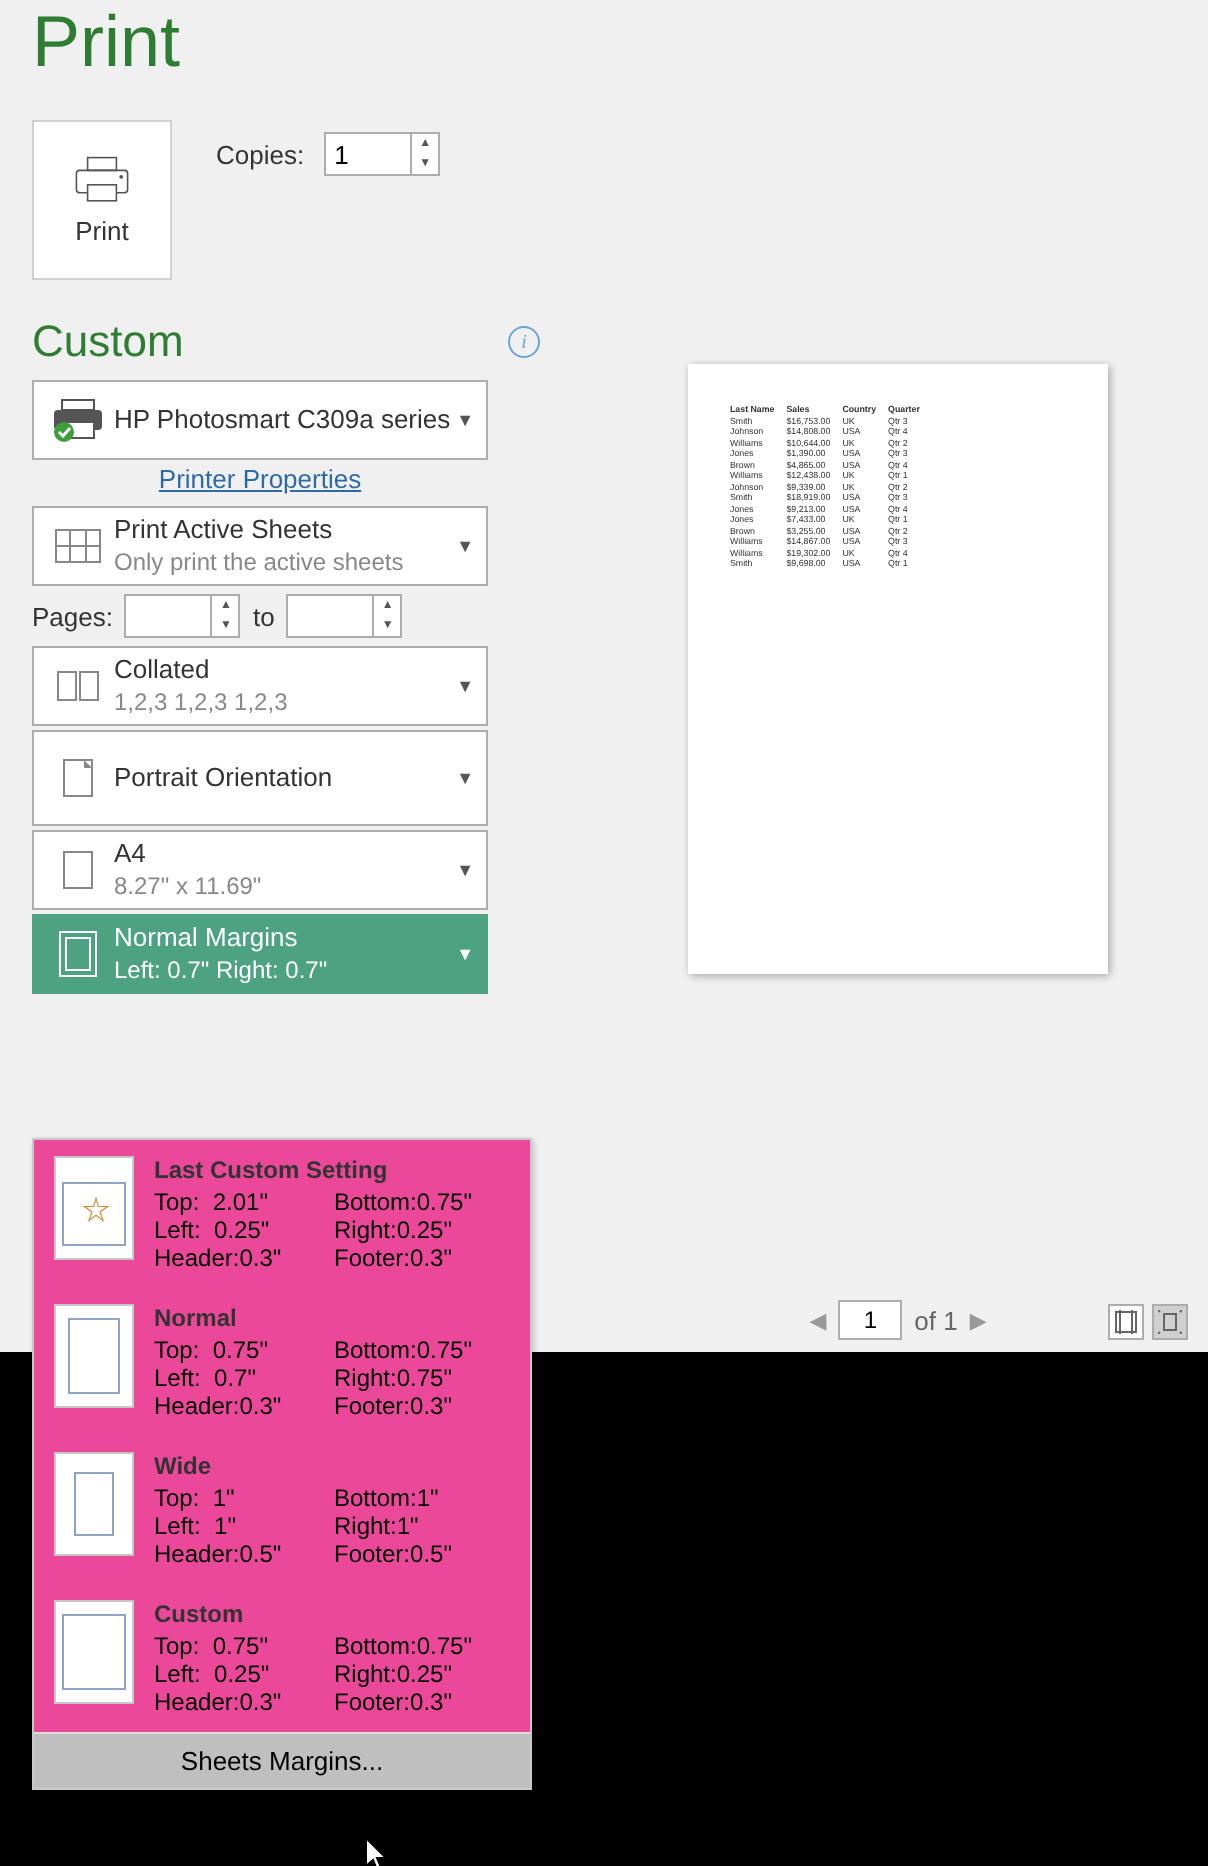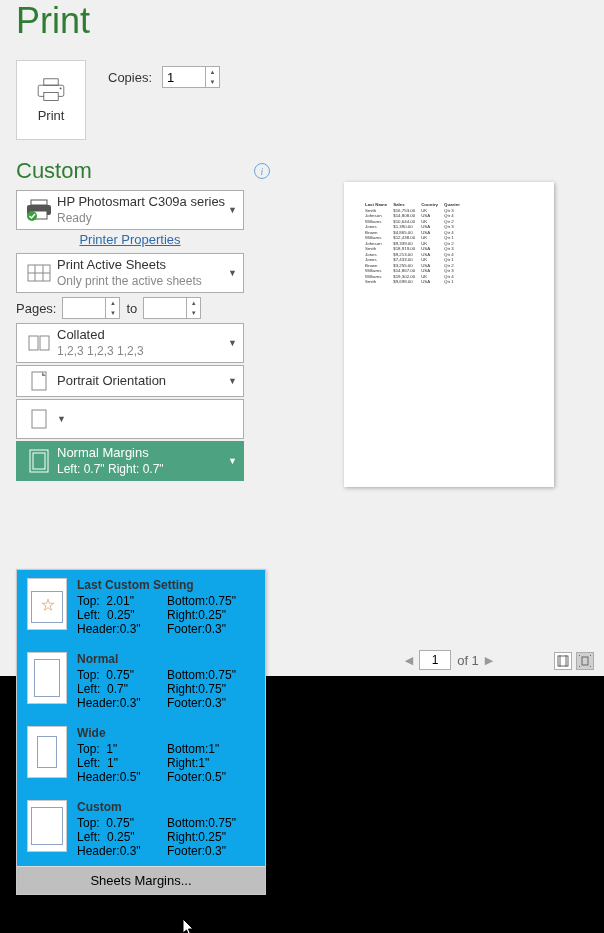--- a/index.html
+++ b/index.html
@@ -14,33 +14,33 @@
 .print-btn span{font-size:13px;color:#333}
 .copies-row{display:flex;align-items:center;gap:10px;padding-top:6px}
 .copies-row label{font-size:13px;color:#333}
 .spin{position:relative;width:58px;height:22px;background:#fff;border:1px solid #adadad;display:flex;align-items:center}
 .spin input{border:none;width:40px;padding:0 4px;font-size:13px;outline:none}
 .spin .arrows{position:absolute;right:0;top:0;bottom:0;width:14px;border-left:1px solid #adadad;display:flex;flex-direction:column}
 .spin .arrows div{flex:1;font-size:6px;text-align:center;line-height:10px;cursor:pointer;color:#555}
 .section-title{font-size:22px;font-weight:300;color:#2e7d32;margin:4px 0 6px 0;display:flex;align-items:center;justify-content:space-between}
 .info-icon{width:16px;height:16px;border:1px solid #6ba5d8;border-radius:50%;display:flex;align-items:center;justify-content:center;font-size:10px;color:#6ba5d8;font-style:italic;font-family:Georgia,serif;margin-right:8px}
 .dropdown{width:228px;height:40px;background:#fff;border:1px solid #adadad;display:flex;align-items:center;padding:0 4px;cursor:pointer;position:relative;margin-bottom:2px}
-.dropdown.short{height:32px}
+.dropdown.short{height:48px}
 .dropdown.sel{background:#4ca281;border-color:#4ca281}
 .dropdown.sel .dd-text .main,.dropdown.sel .dd-text .sub{color:#fff}
 .dropdown.sel .chev{color:#fff}
 .dd-icon{width:36px;display:flex;align-items:center;justify-content:center;flex-shrink:0}
 .dd-text{flex:1;display:flex;flex-direction:column;justify-content:center;line-height:1.25}
 .dd-text .main{font-size:13px;color:#333}
 .dd-text .sub{font-size:12px;color:#888}
 .chev{font-size:9px;color:#555;padding-right:2px}
 .link{color:#2f6aa8;text-decoration:underline;font-size:13px;cursor:pointer;text-align:center;display:block;width:228px;margin:2px 0 6px 0}
 .page-row{display:flex;align-items:center;gap:6px;margin:4px 0;font-size:13px;color:#333}
 .page-row .spin{width:58px}
-.menu-popup{position:absolute;left:16px;top:569px;width:250px;background:#0ea5e9;border:1px solid #c8c8c8;box-shadow:1px 1px 3px rgba(0,0,0,.2);z-index:10}
+.menu-popup{position:absolute;left:16px;top:569px;width:250px;background:#ec4899;border:1px solid #c8c8c8;box-shadow:1px 1px 3px rgba(0,0,0,.2);z-index:10}
 .menu-item{display:flex;padding:8px 10px;gap:10px;cursor:pointer}
 .menu-thumb{width:40px;height:52px;border:1px solid #c8c8c8;background:#fff;position:relative;flex-shrink:0}
 .menu-thumb .inner{position:absolute;border:1px solid #8fa4c4}
 .menu-body{flex:1;font-size:12px}
 .menu-body .mtitle{font-weight:700;color:#333;margin-bottom:2px}
 .menu-body .mrow{display:flex}
 .menu-body .mrow .col1{width:90px}
 .menu-body .mrow .col2{}
 .custom-item{text-align:center;padding:6px 0;font-size:13px;background:#bfbfbf;cursor:pointer;border-top:1px solid #dcdcdc}
 .preview-page{width:210px;height:305px;background:#fff;box-shadow:1px 1px 4px rgba(0,0,0,.3);margin:0 auto;padding:20px 18px;font-size:4.4px;color:#333;line-height:1.25}
@@ -93,21 +93,20 @@
         <svg width="28" height="22" viewBox="0 0 28 22">
             <rect x="6" y="1" width="16" height="5" fill="none" stroke="#555"></rect>
             <rect x="2" y="6" width="24" height="10" rx="2" fill="#555"></rect>
             <rect x="6" y="12" width="16" height="8" fill="#fff" stroke="#555"></rect>
             <circle cx="7" cy="17" r="5" fill="#3b9e3b"></circle>
             <path d="M4.5 17 l2 2 l3.5 -4" stroke="#fff" stroke-width="1.5" fill="none"></path>
           </svg>
       </div>
       <div class="dd-text">
         <span class="main">HP Photosmart C309a series</span>
-        <span class="sub">Ready</span>
       </div>
       <span class="chev">▼</span>
     </div>
     <a class="link">Printer Properties</a>
 
 
     <div class="dropdown">
       <div class="dd-icon">
           <svg width="24" height="18" viewBox="0 0 24 18">
             <rect x="1" y="1" width="22" height="16" fill="none" stroke="#888"></rect>
@@ -168,20 +167,24 @@
         </div>
       <span class="chev">▼</span>
     </div>
 
     <div class="dropdown">
       <div class="dd-icon">
           <svg width="16" height="20" viewBox="0 0 16 20">
             <rect x="1" y="1" width="14" height="18" fill="none" stroke="#888"></rect>
           </svg>
         </div>
+      <div class="dd-text">
+        <span class="main">A4</span>
+        <span class="sub">8.27" x 11.69"</span>
+      </div>
       <span class="chev">▼</span>
     </div>
 
     <div class="dropdown sel">
       <div class="dd-icon">
           <svg width="20" height="24" viewBox="0 0 20 24">
             <rect x="1" y="1" width="18" height="22" fill="none" stroke="#fff"></rect>
             <rect x="4" y="4" width="12" height="16" fill="none" stroke="#fff"></rect>
           </svg>
         </div>

